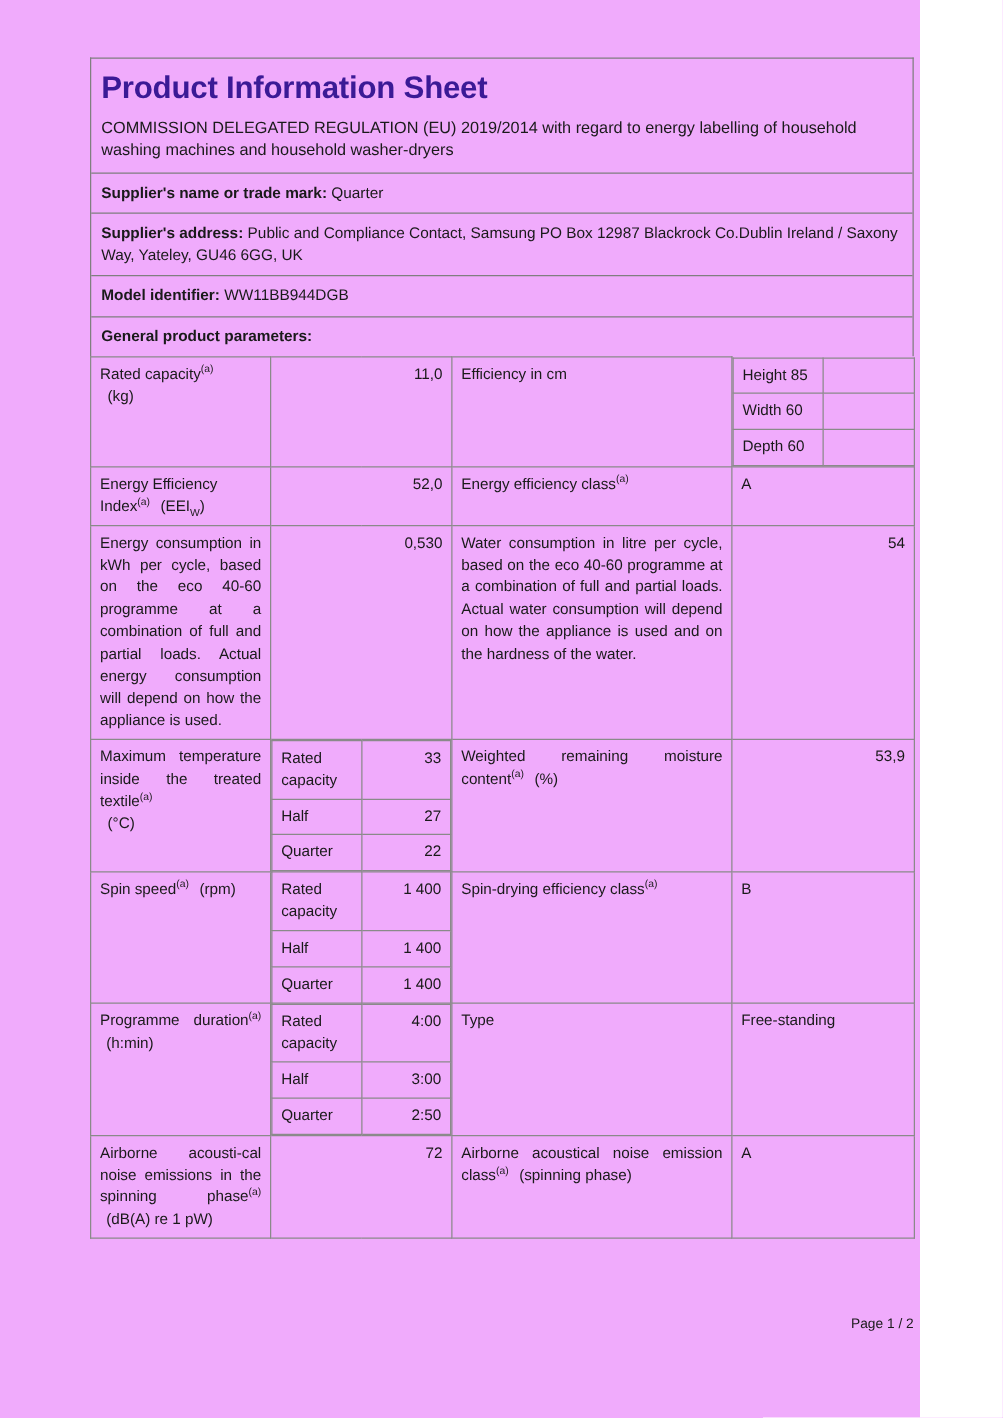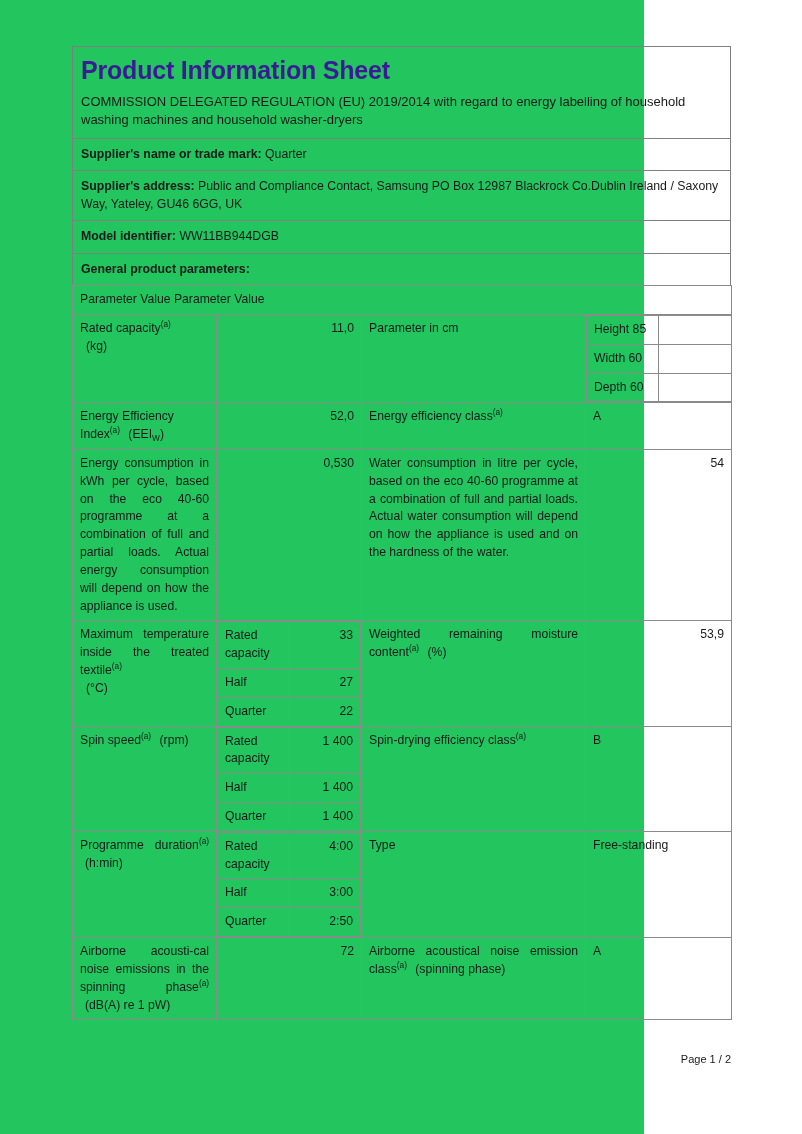--- a/index.html
+++ b/index.html
@@ -8,23 +8,23 @@
     padding: 0;
     background: #ffffff;
     width: 802px;
     height: 1134px;
     font-family: "Liberation Sans", sans-serif;
     -webkit-font-smoothing: antialiased;
   }
 
   .page {
     position: relative;
-    width: 644px;
+    width: 736px;
     height: 1134px;
-    background: #22c55e;
+    background: #f0abfc;
   }
 
   .sheet {
     position: absolute;
     left: 72px;
     top: 46px;
     width: 659px;
   }
 
   
@@ -171,33 +171,28 @@
     <table class="params">
       <colgroup>
         <col class="c-param">
           <col class="c-sublbl">
           <col class="c-val">
         <col class="c-param2">
           <col class="c-val2">
       </colgroup>
 
       <tbody>
-          <tr>
-        <td colspan="3" class="nobord-r">Parameter Value Parameter Value</td>
-        <td class="nobord-l nobord-r"></td>
-        <td class="nobord-l"></td>
-      </tr>
 
       <tr>
         <td>
           <span>Rated capacity</span><sup>(a)</sup><br>
           <span class="indent-1" style="padding-left:6px">(kg)</span>
         </td>
         <td colspan="2" class="right">11,0</td>
-        <td>Parameter in cm</td>
+        <td>Efficiency in cm</td>
         <td class="host">
           <table class="dims">
             <tbody>
                   <tr>
               <td class="dim-l">Height 85</td>
               <td></td>
             </tr>
             <tr>
               <td class="dim-l">Width 60</td>
               <td></td>

